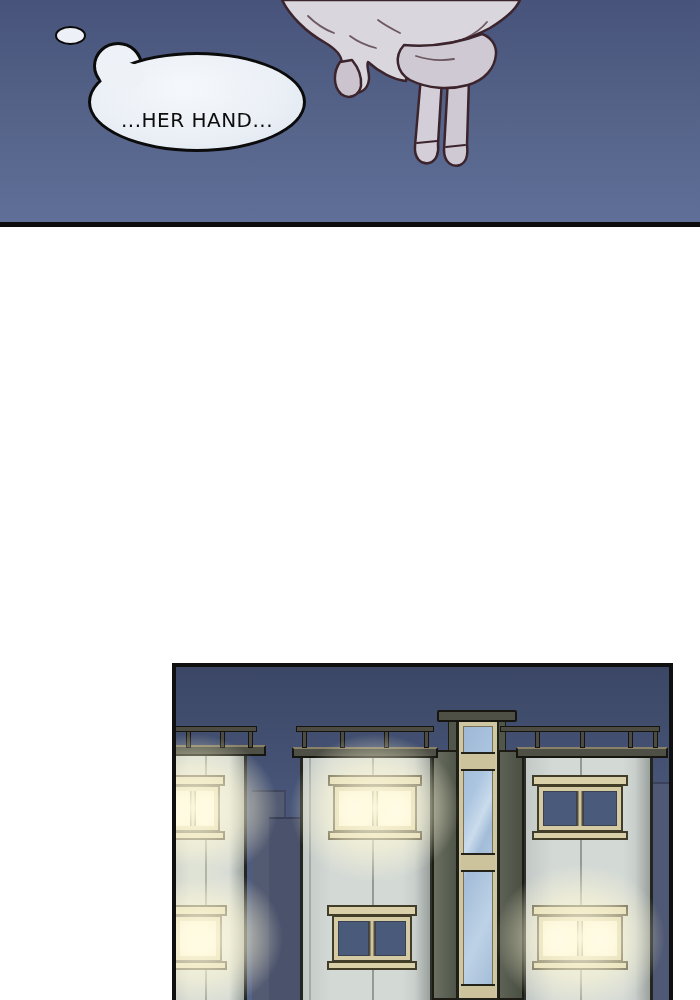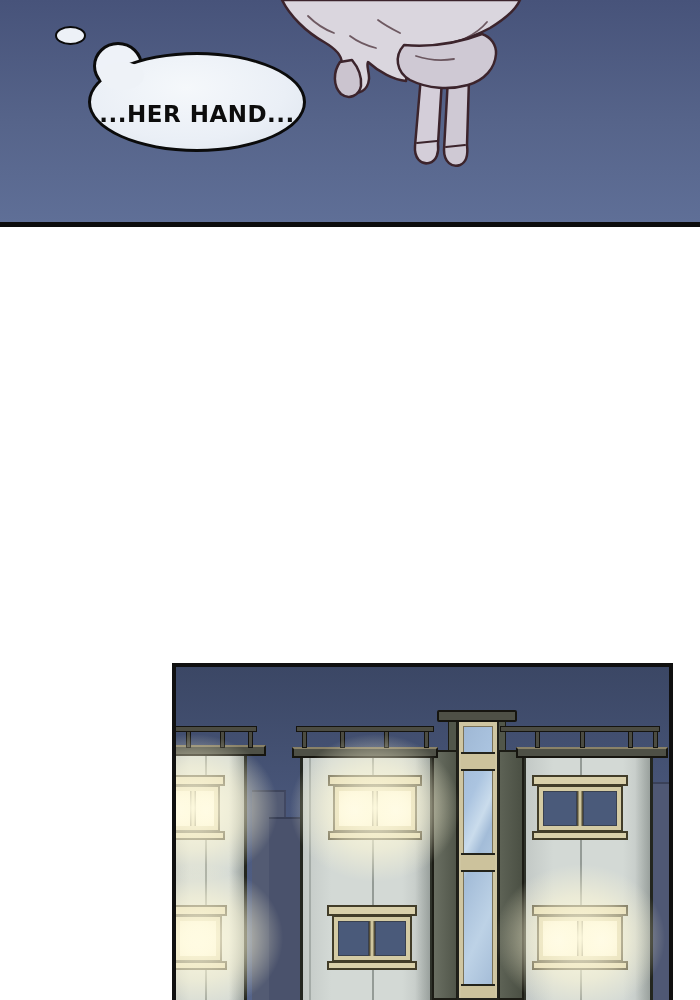--- a/index.html
+++ b/index.html
@@ -14,23 +14,23 @@
   .dot{position:absolute;left:55px;top:26px;width:27px;height:15px;background:#edf1f7;
        border:2.5px solid #0b0b0b;border-radius:50%;}
   .bubble{position:absolute;left:88px;top:52px;width:218px;height:100px;}
   .bubble-main{position:absolute;left:0;top:0;width:100%;height:100%;
       background:radial-gradient(ellipse at 45% 35%,#f5f8fb 0%,#eaeff6 60%,#dde4ed 100%);
       border:3px solid #0b0b0b;border-radius:50%;box-sizing:border-box;}
   .bubble-bump{position:absolute;left:5px;top:-10px;width:50px;height:48px;background:#eef2f8;
       border:3px solid #0b0b0b;border-radius:50%;box-sizing:border-box;}
   .bubble-patch{position:absolute;left:12px;top:10px;width:44px;height:28px;background:#eef2f7;
       border-radius:50%;}
-  .bubble-text{position:absolute;left:0;top:10px;width:100%;height:100%;
+  .bubble-text{position:absolute;left:0;top:16px;width:100%;height:100%;
       display:flex;align-items:center;justify-content:center;
-      font-weight:700;font-size:23px;letter-spacing:.5px;color:#0d0d0d;padding-top:3px;box-sizing:border-box;}
+      font-weight:400;font-size:20px;letter-spacing:.5px;color:#0d0d0d;padding-top:3px;box-sizing:border-box;}
 
   
   .gutter{position:absolute;left:0;top:227px;width:700px;height:436px;background:#ffffff;}
 
   
   .p2{position:absolute;left:172px;top:663px;width:493px;height:333px;
       border:4px solid #101010;border-bottom:none;
       background:linear-gradient(180deg,#3b4765 0%,#4d5b80 55%,#55648a 100%);
       overflow:hidden;}
   .p2 *{box-sizing:border-box;}

